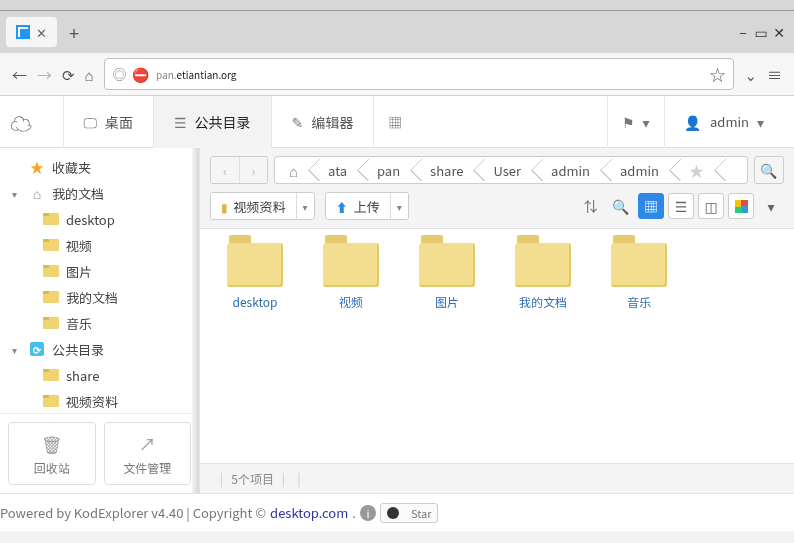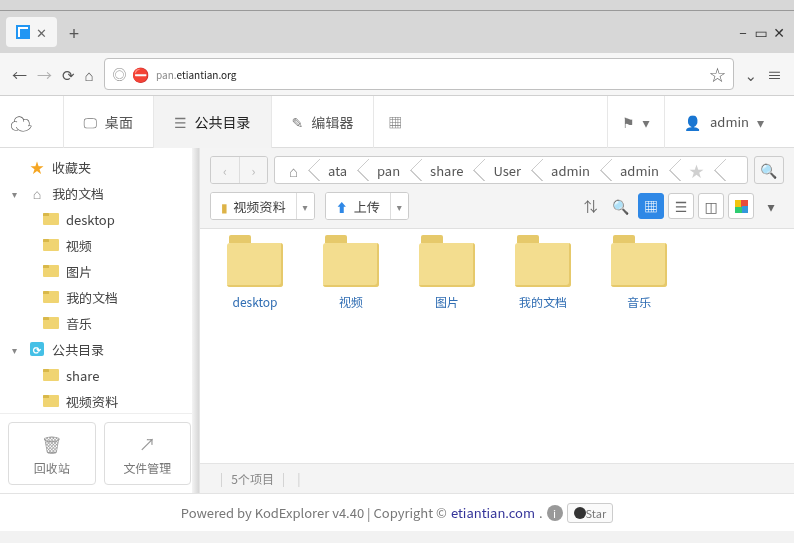--- a/index.html
+++ b/index.html
@@ -96,23 +96,23 @@
 .files{flex:1;background:#fff;border-top:1px solid #e0e0e0;padding:14px 10px;display:flex;flex-wrap:wrap;align-content:flex-start;gap:6px}
 .fitem{width:90px;display:flex;flex-direction:column;align-items:center;gap:6px;cursor:pointer}
 .fitem .big-folder{width:56px;height:44px;background:#f3dd8f;border-radius:3px;position:relative;box-shadow:inset -2px -2px 0 #e6c96b}
 .fitem .big-folder::before{content:"";position:absolute;top:-8px;left:2px;width:22px;height:8px;background:#e6c96b;border-radius:2px 2px 0 0}
 .fitem .name{color:#2f6db3;font-size:12px;text-align:center}
 
 .statusbar{height:30px;background:#f4f4f4;border-top:1px solid #e4e4e4;display:flex;align-items:center;padding:0 12px;font-size:12px;color:#888}
 .statusbar .sep{margin:0 8px;color:#ccc}
 
 
-.footer{height:38px;background:#fff;border-top:1px solid #e3e3e3;display:flex;align-items:center;justify-content:center;font-size:13px;color:#777;gap:4px}
+.footer{height:38px;background:#fff;border-top:1px solid #e3e3e3;display:flex;align-items:center;justify-content:flex-start;font-size:13px;color:#777;gap:4px}
 .footer a{color:#339; text-decoration:none}
-.gh{display:inline-flex;align-items:center;gap:0;border:1px solid #ccc;border-radius:3px;padding:1px 6px;font-size:11px;background:#fafafa}
+.gh{display:inline-flex;align-items:center;gap:12px;border:1px solid #ccc;border-radius:3px;padding:1px 6px;font-size:11px;background:#fafafa}
 .gh .oc{width:12px;height:12px;background:#333;border-radius:50%}
 .info-circ{display:inline-flex;width:16px;height:16px;border-radius:50%;background:#999;color:#fff;align-items:center;justify-content:center;font-size:11px}
 </style>
 </head>
 <body>
 
 <div class="os-system-bar">
   <span></span>
   <span class="spacer"></span>
 </div>
@@ -341,20 +341,20 @@
       <span class="sep">|</span>
       <span>5个项目</span>
       <span class="sep">|</span>
       <span class="sep" style="margin-left:4px">|</span>
     </div>
   </div>
 </div>
 
 <div class="footer">
   <span>Powered by KodExplorer v4.40 | Copyright © </span>
-  <a href="#">etiantian.com</a>
+  <a href="#">desktop.com</a>
   <span>.</span>
   <span class="info-circ">i</span>
   <span class="gh">
     <span class="oc"></span>
     <span>Star</span>
   </span>
 </div>
 
 </body></html>

